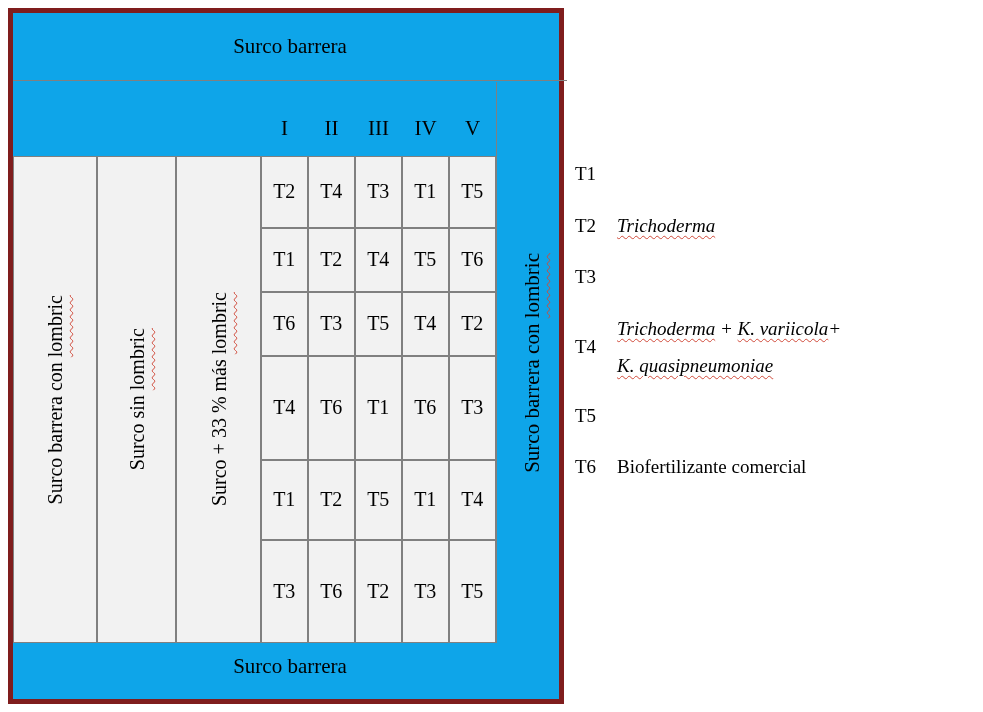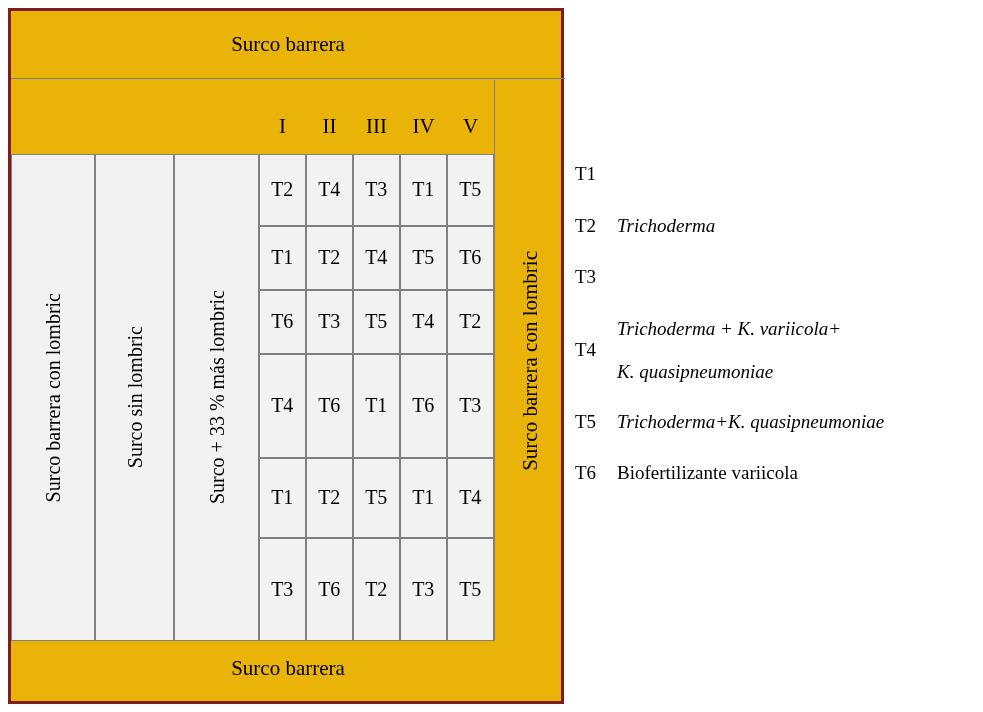--- a/index.html
+++ b/index.html
@@ -16,22 +16,22 @@
     overflow: hidden;
   }
 
   
   #diagram {
     position: absolute;
     left: 8px;
     top: 8px;
     width: 556px;
     height: 696px;
-    background: #eab308;
-    border: 3px solid #7f1d1d;
+    background: #0ea5e9;
+    border: 5px solid #7f1d1d;
     box-sizing: border-box;
   }
 
   .barrier-top {
     position: absolute;
     left: 0;
     top: 0;
     width: 554px;
     height: 68px;
     display: flex;
@@ -146,27 +146,28 @@
     font-size: 19px;
     line-height: 1.45;
   }
   .legend-code {
     width: 42px;
     flex: 0 0 42px;
     white-space: nowrap;
   }
   .legend-text { flex: 1; }
   .legend-row.two-line { align-items: center; margin-bottom: 22px; }
-  .legend-row.two-line .legend-text div { margin-bottom: 16px; }
+  .legend-row.two-line .legend-text div { margin-bottom: 10px; }
   .legend-row.two-line .legend-text div:last-child { margin-bottom: 0; }
 
   .it { font-style: italic; }
 
   
   .sq {
+    text-decoration: underline;
     text-decoration-style: wavy;
     text-decoration-color: #d04a3a;
     text-decoration-thickness: 1px;
     text-underline-offset: 3px;
   }
 </style>
 </head>
 <body>
 
 <div id="diagram">
@@ -258,21 +259,20 @@
   <div class="legend-row two-line">
     <div class="legend-code">T4</div>
     <div class="legend-text">
       <div><span class="it sq">Trichoderma</span> <span class="it">+</span> <span class="it sq">K. variicola</span><span class="it">+</span></div>
       <div><span class="it sq">K. quasipneumoniae</span></div>
     </div>
   </div>
 
   <div class="legend-row">
     <div class="legend-code">T5</div>
-    <div class="legend-text"><span class="it sq">Trichoderma+K. quasipneumoniae</span></div>
   </div>
 
   <div class="legend-row">
     <div class="legend-code">T6</div>
-    <div class="legend-text">Biofertilizante variicola</div>
+    <div class="legend-text">Biofertilizante comercial</div>
   </div>
 
 </div>
 
 </body></html>

